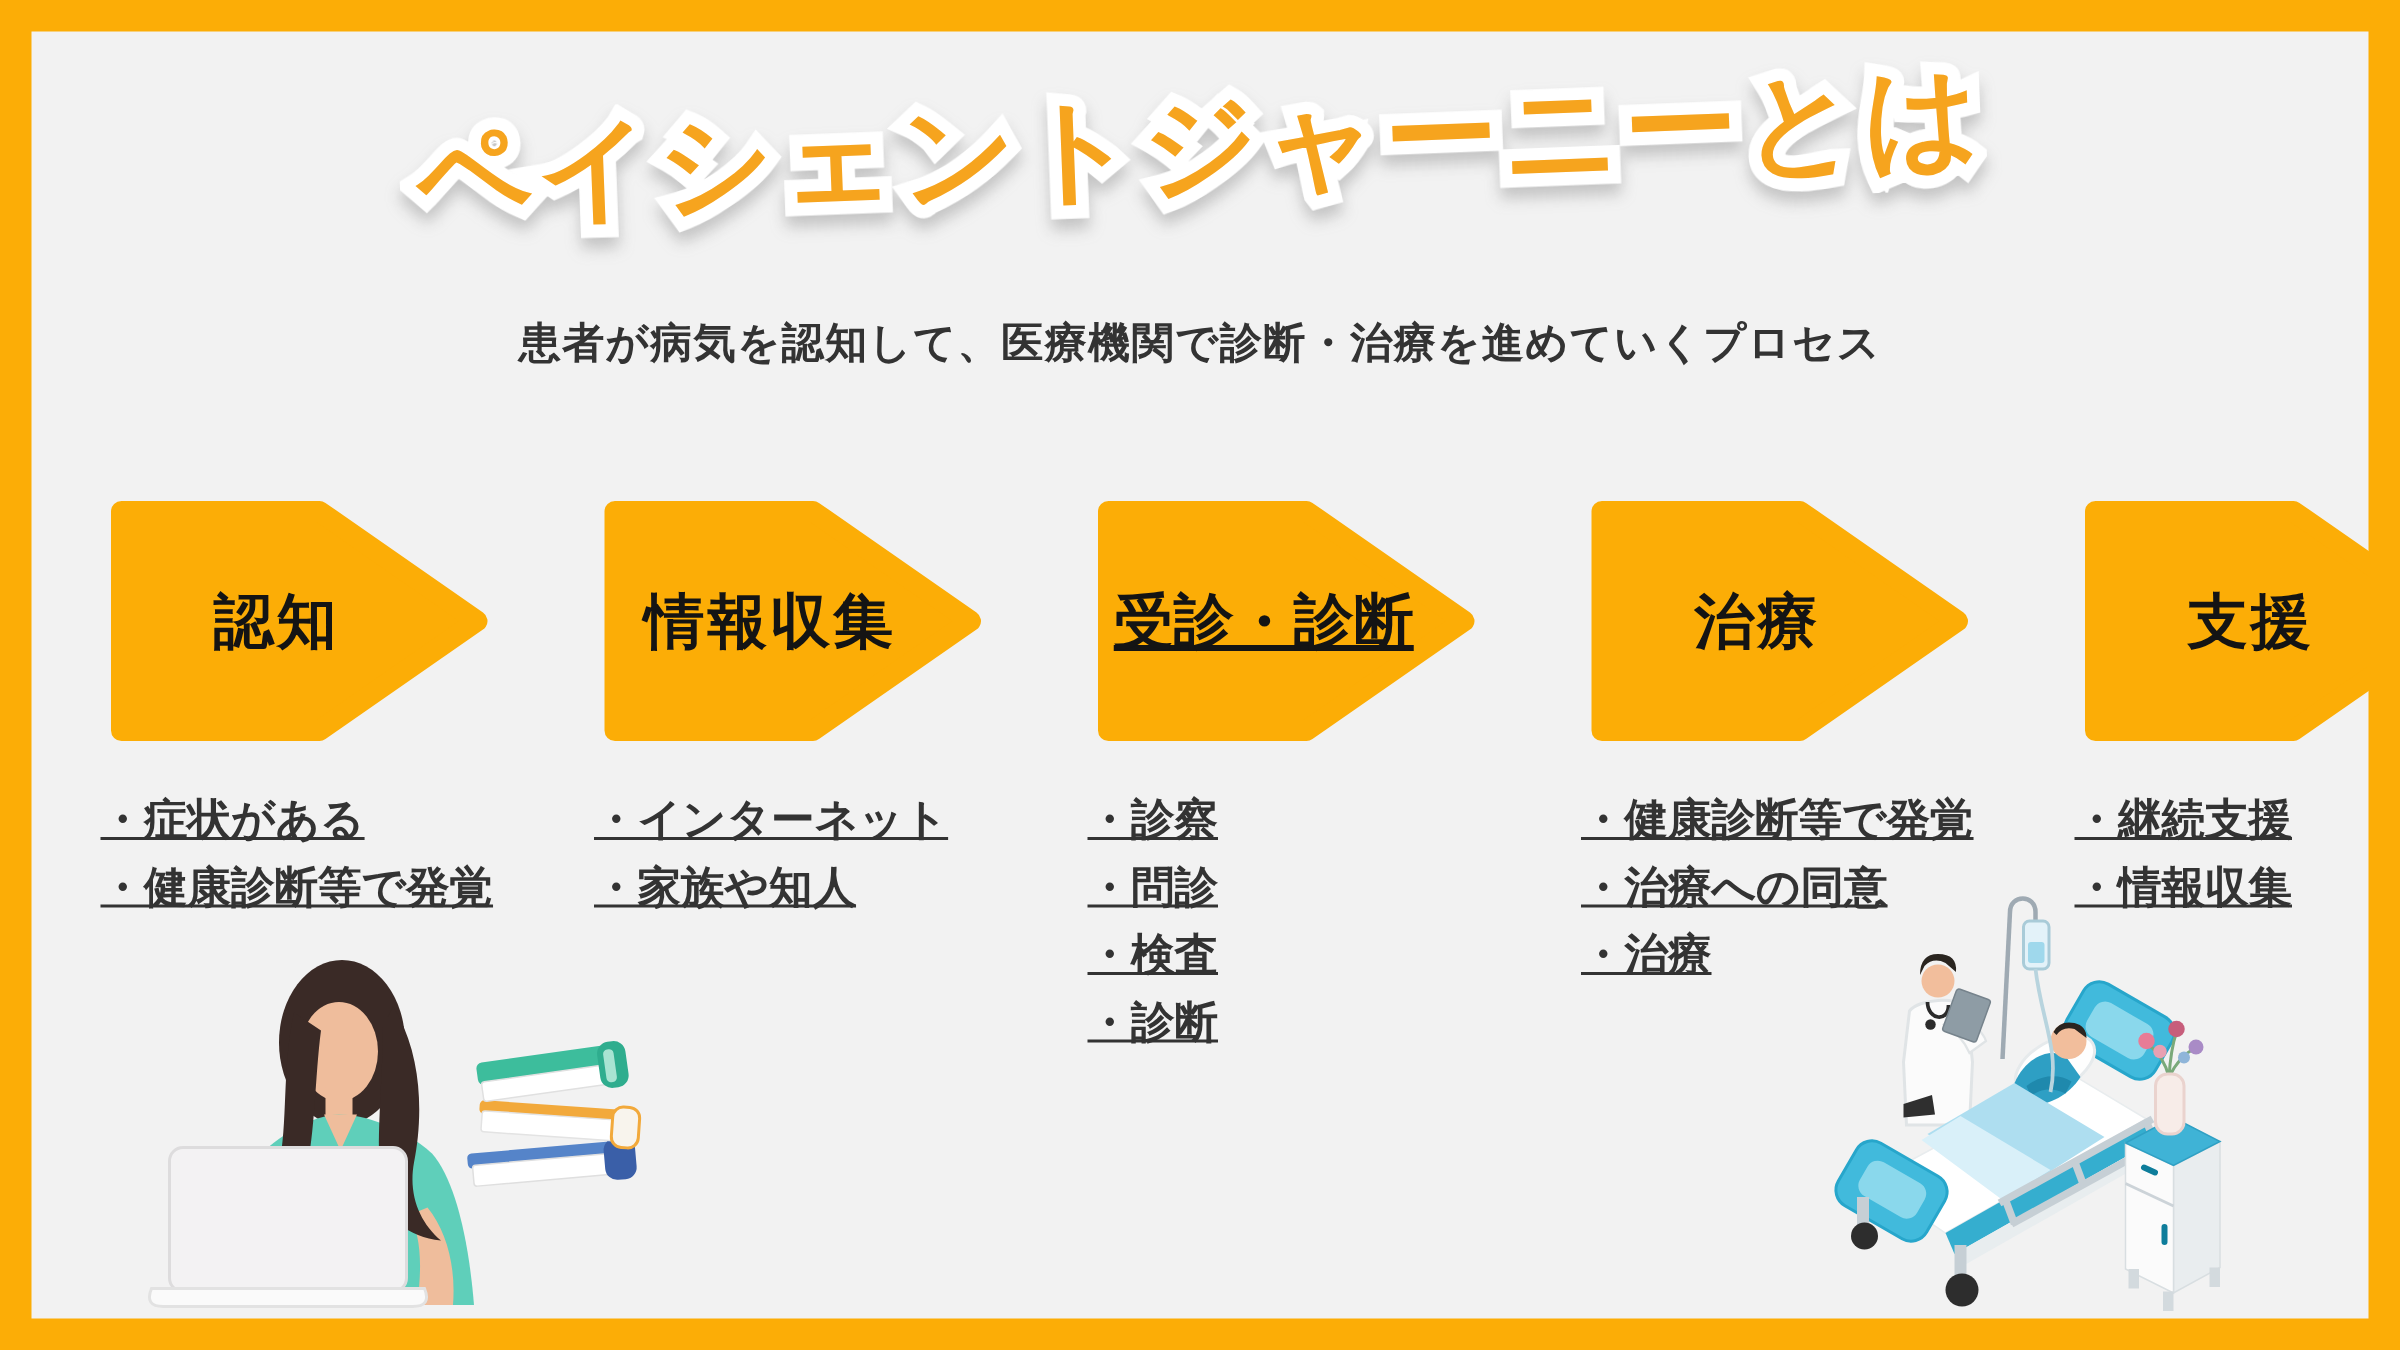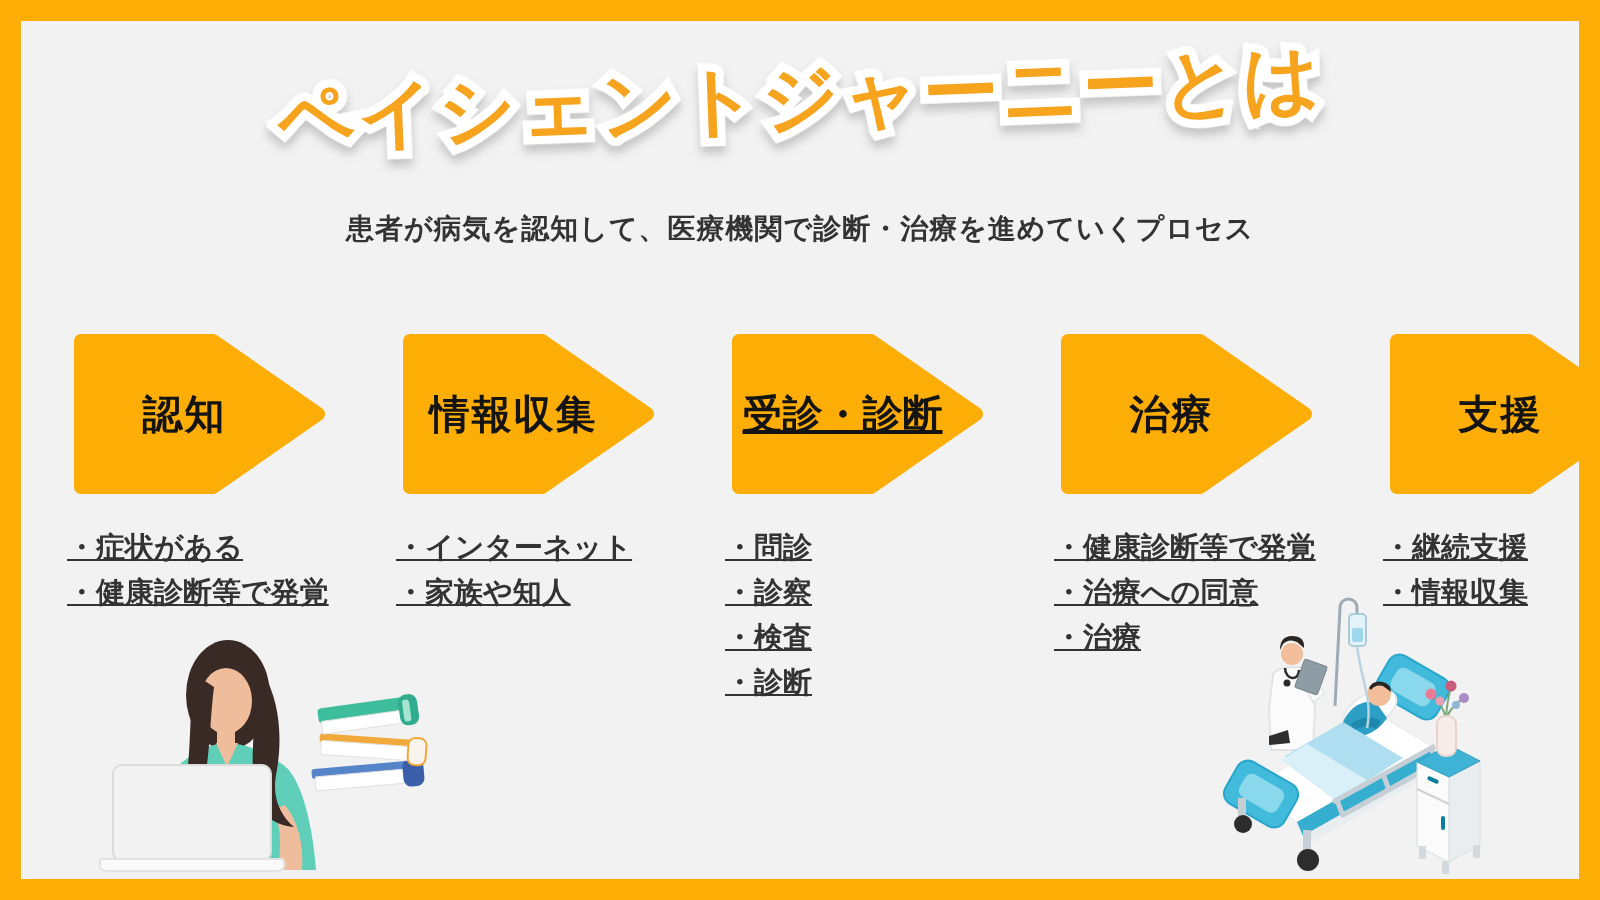--- a/index.html
+++ b/index.html
@@ -99,22 +99,22 @@
   </div>
 
   <div class="stage">
     <div class="arrow">
       <svg viewBox="0 0 253 162">
         <path d="M8 8 L140 8 L245 81 L140 154 L8 154 Z" fill="#FCAD06" stroke="#FCAD06" stroke-width="14" stroke-linejoin="round"></path>
       </svg>
       <div class="arrow-label" style="letter-spacing:0;text-decoration:underline;">受診・診断</div>
     </div>
     <ul class="bullets">
+      <li>・診察</li>
       <li>・問診</li>
-      <li>・診察</li>
       <li>・検査</li>
       <li>・診断</li>
     </ul>
   </div>
 
   <div class="stage">
     <div class="arrow">
       <svg viewBox="0 0 253 162">
         <path d="M8 8 L140 8 L245 81 L140 154 L8 154 Z" fill="#FCAD06" stroke="#FCAD06" stroke-width="14" stroke-linejoin="round"></path>
       </svg>

